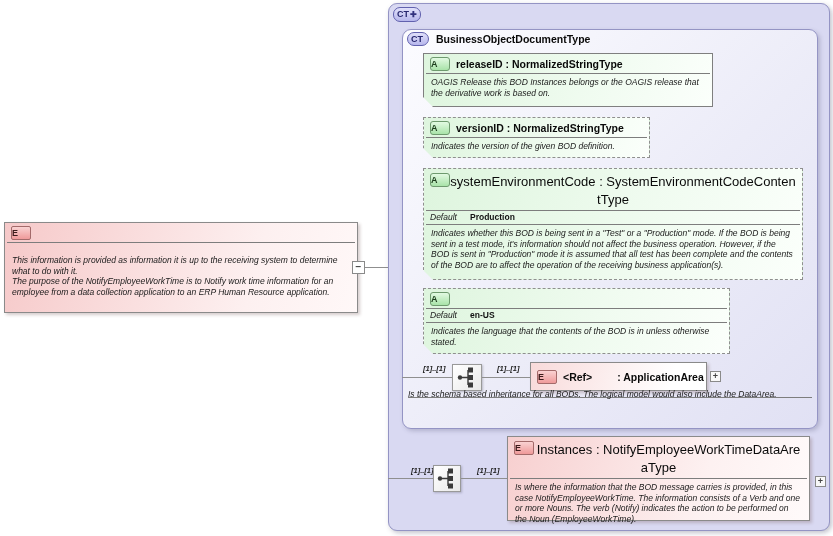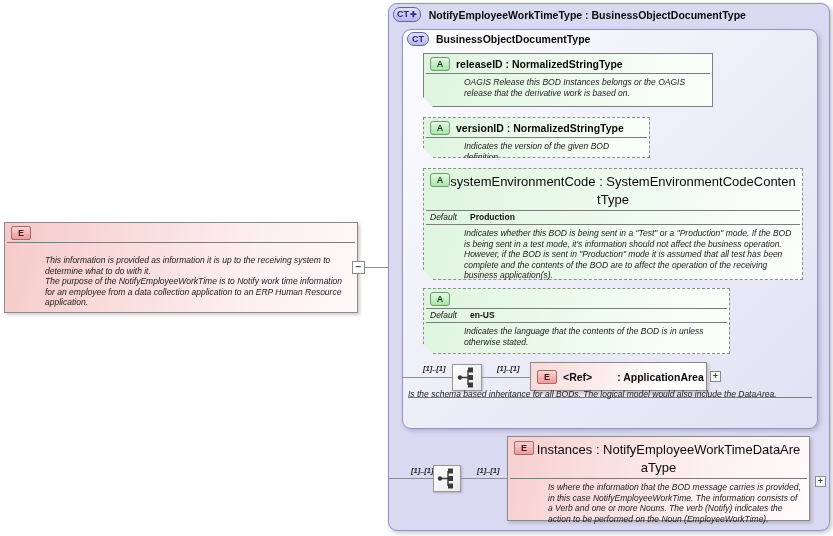--- a/index.html
+++ b/index.html
@@ -1,38 +1,38 @@
 <!DOCTYPE html>
 <html><head>
 <meta charset="utf-8">
 <style>
   html,body{margin:0;padding:0;background:#ffffff;}
   .stage{position:relative;width:833px;height:536px;background:#ffffff;
          font-family:"Liberation Sans",sans-serif;overflow:hidden;}
 
   
   .badge{display:inline-block;font-weight:bold;font-size:9px;line-height:12px;
-         text-align:center;box-sizing:border-box;flex:0 0 auto;}
+         text-align:left;box-sizing:border-box;flex:0 0 auto;}
   .badge-E{min-width:20px;background:linear-gradient(180deg,#fad2d2,#ef9a9a);
            border:1px solid #a36a6a;color:#3c1c1c;border-radius:2px;}
   .badge-A{min-width:20px;background:linear-gradient(180deg,#e2fae2,#a9e3a9);
            border:1px solid #6e9a6e;color:#1d3d1d;border-radius:3px;}
   .badge-CT{min-width:22px;background:linear-gradient(180deg,#e0e0fa,#b7b7ec);
             border:1px solid #6161ae;color:#26266e;border-radius:7px;padding:0 3px;}
   .plusglyph{font-size:8px;color:#32327e;margin-left:1px;}
 
   .trow{display:flex;align-items:center;gap:6px;padding:3px 6px 2px;}
   .btitle{font-weight:bold;font-size:10.5px;color:#0a0a0a;white-space:nowrap;}
   .trow-wrap{padding:3px 6px 2px;text-align:center;}
   .trow-wrap .badge{float:left;margin-top:1px;}
   .btitle-wrap{font-weight:normal;font-size:13px;line-height:12px;color:#0a0a0a;
                word-break:break-all;text-align:right;}
   .rule{height:1px;background:#7d7d7d;margin:0 2px;}
   .doc{font-style:italic;font-size:8.5px;line-height:10.5px;color:#1a1a1a;
-       padding:3px 7px 4px;margin-left:33px;}
+       padding:3px 7px 4px;}
   .defrow{display:flex;align-items:baseline;padding:1px 6px 2px;}
   .def-label{font-style:italic;font-size:8.5px;color:#1a1a1a;width:40px;flex:0 0 auto;}
   .def-val{font-weight:bold;font-size:8.5px;color:#111;}
 
   .cline{position:absolute;height:1px;background:#8f8f8f;}
   .card{position:absolute;font-size:7.5px;font-style:italic;font-weight:bold;
         color:#222;white-space:nowrap;}
   .plusbtn{position:absolute;width:11px;height:11px;background:#f8f8f8;
            border:1px solid #8a8a8a;box-sizing:border-box;font-weight:bold;
            font-size:9px;line-height:8px;text-align:center;color:#444;cursor:pointer;}
@@ -99,21 +99,20 @@
       <div>The purpose of the NotifyEmployeeWorkTime is to Notify work time information for an employee from a data collection application to an ERP Human Resource application.</div>
     </div>
   </div>
 
   <div class="minusbtn" style="left:352px;top:261px;">−</div>
   <div class="cline" style="left:365px;top:267px;width:23px;"></div>
 
   <div class="outer-ct"></div>
   <div class="outer-header">
     <span class="badge badge-CT"><span>CT</span><span class="plusglyph">✚</span></span>
-    <span class="btitle">NotifyEmployeeWorkTimeType : BusinessObjectDocumentType</span>
   </div>
 
   <div class="inner-ct"></div>
   <div class="inner-header">
     <span class="badge badge-CT">CT</span>
     <span class="btitle">BusinessObjectDocumentType</span>
   </div>
 
   <div class="attr-box attr-solid attr-releaseid">
     <div class="trow">

